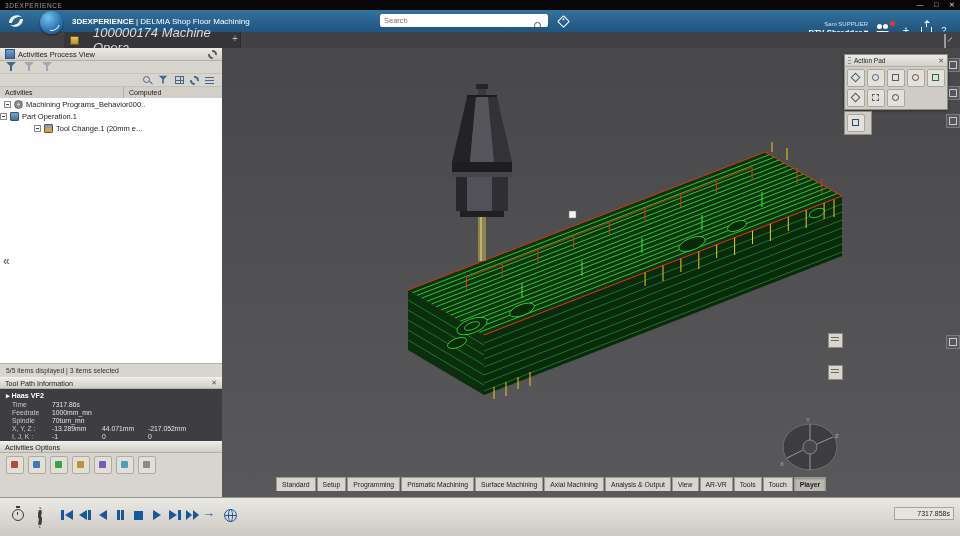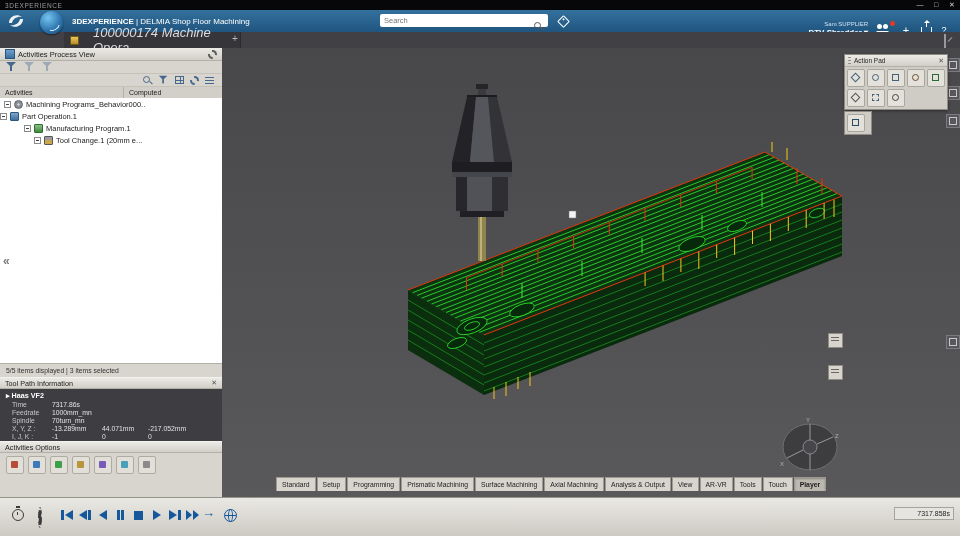--- a/index.html
+++ b/index.html
@@ -242,25 +242,20 @@
       <div class="trow" style="padding-left:4px">
         <span class="exp"></span>
         <span class="tico t1"></span>
         <span>Machining Programs_Behavior000..</span>
       </div>
       <div class="trow" style="">
         <span class="exp"></span>
         <span class="tico t2"></span>
         <span>Part Operation.1</span>
       </div>
-      <div class="trow" style="padding-left:24px">
-        <span class="exp"></span>
-        <span class="tico t3"></span>
-        <span>Manufacturing Program.1</span>
-      </div>
       <div class="trow" style="padding-left:34px">
         <span class="exp"></span>
         <span class="tico t4"></span>
         <span>Tool Change.1 (20mm e...</span>
       </div>
     </div>
     <div class="lp-status">
       <span>5/5 items displayed | 3 items selected</span>
     </div>
 

